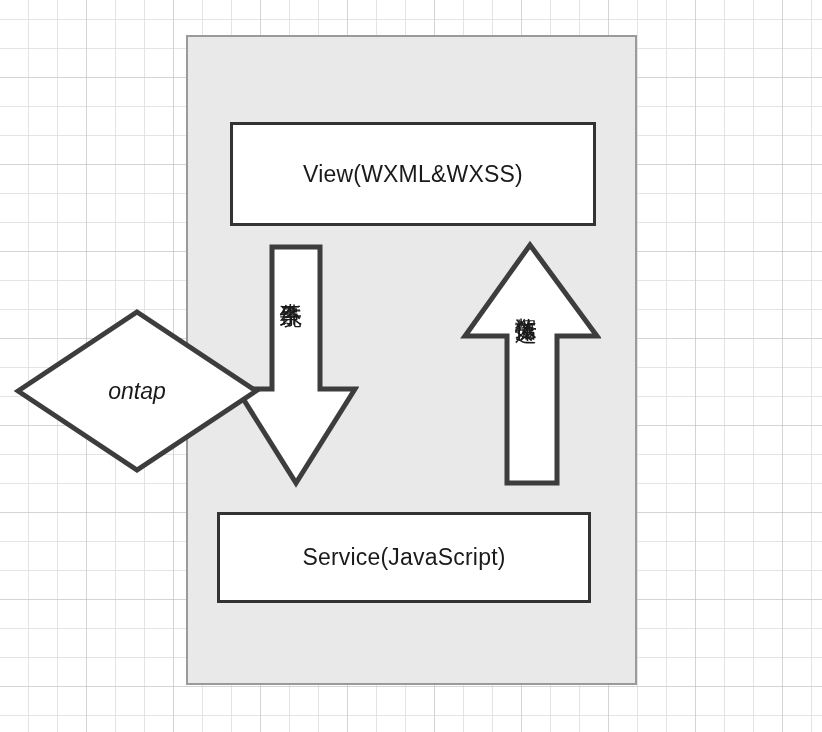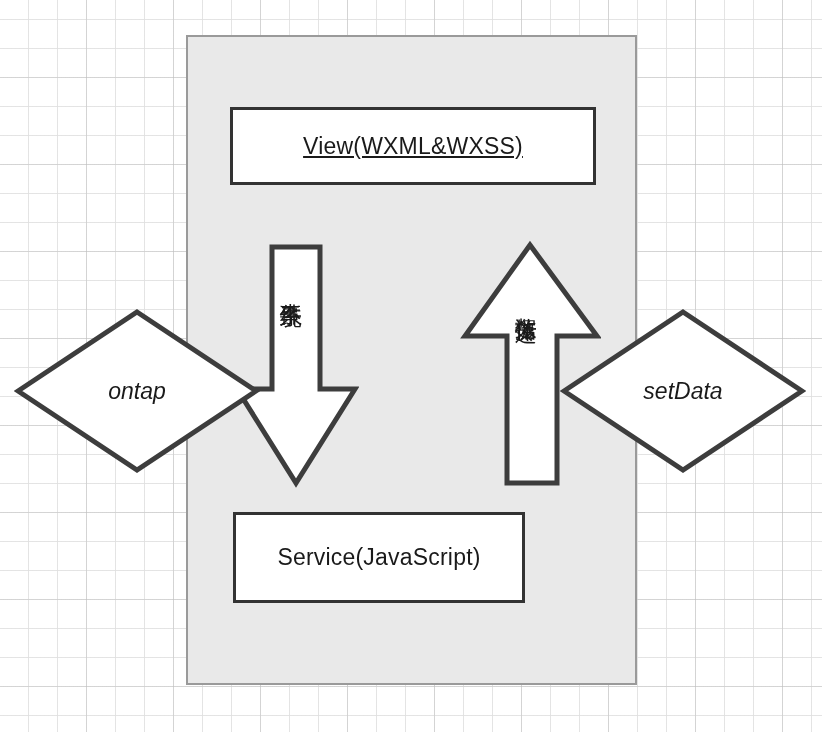--- a/index.html
+++ b/index.html
@@ -43,29 +43,28 @@
     box-sizing: border-box;
     display: flex;
     align-items: center;
     justify-content: center;
     color: #1a1a1a;
     font-size: 23px;
     letter-spacing: 0.2px;
   }
   #view-box {
     left: 230px;
-    top: 107px;
+    top: 122px;
     width: 366px;
-    height: 78px;
-    text-decoration: underline;
+    height: 104px;
   }
   #service-box {
-    left: 233px;
+    left: 217px;
     top: 512px;
-    width: 292px;
+    width: 374px;
     height: 91px;
   }
 
   
   .arrow-wrap {
     position: absolute;
   }
   .arrow-wrap svg { display: block; }
 
   
@@ -139,20 +138,14 @@
     <span>Service(JavaScript)</span>
   </div>
 
   <div class="diamond-wrap" id="ontap-diamond">
     <svg width="246" height="166" viewBox="0 0 246 166">
       <polygon points="123,4 242,83 123,162 4,83" fill="#ffffff" stroke="#3d3d3d" stroke-width="5" stroke-linejoin="miter"></polygon>
     </svg>
     <div class="diamond-text">ontap</div>
   </div>
 
-  <div class="diamond-wrap" id="setdata-diamond">
-    <svg width="246" height="166" viewBox="0 0 246 166">
-      <polygon points="123,4 242,83 123,162 4,83" fill="#ffffff" stroke="#3d3d3d" stroke-width="5" stroke-linejoin="miter"></polygon>
-    </svg>
-    <div class="diamond-text">setData</div>
-  </div>
 
 </div>
 
 </body></html>

